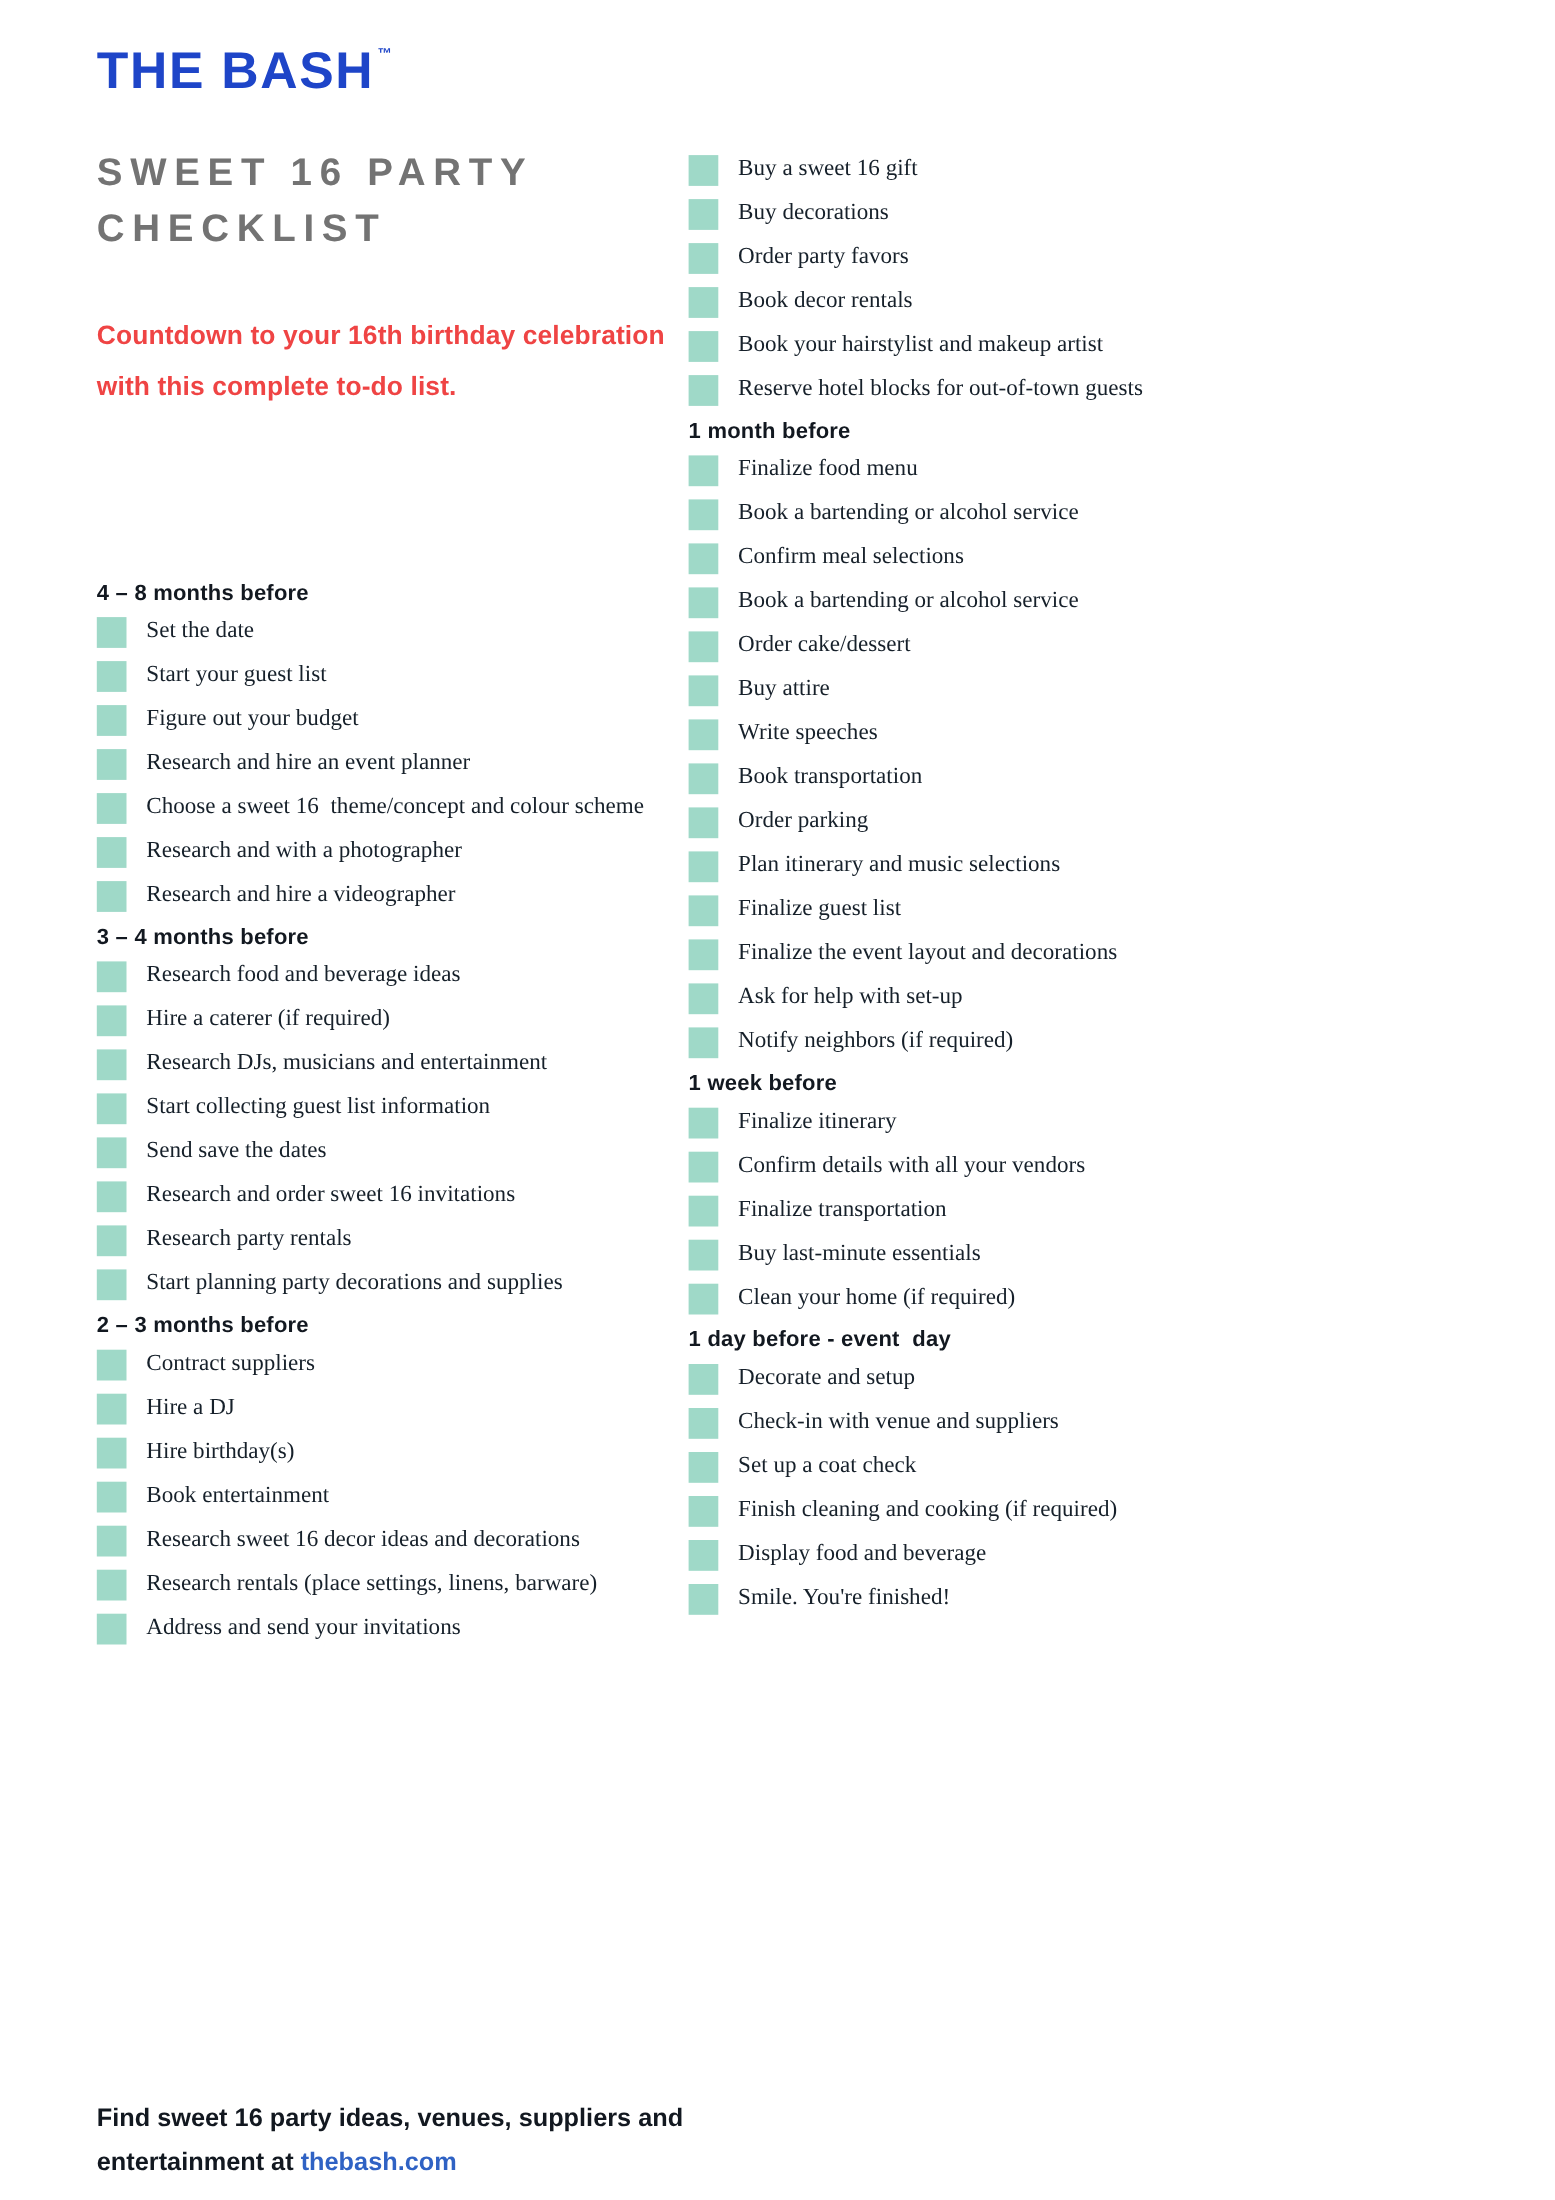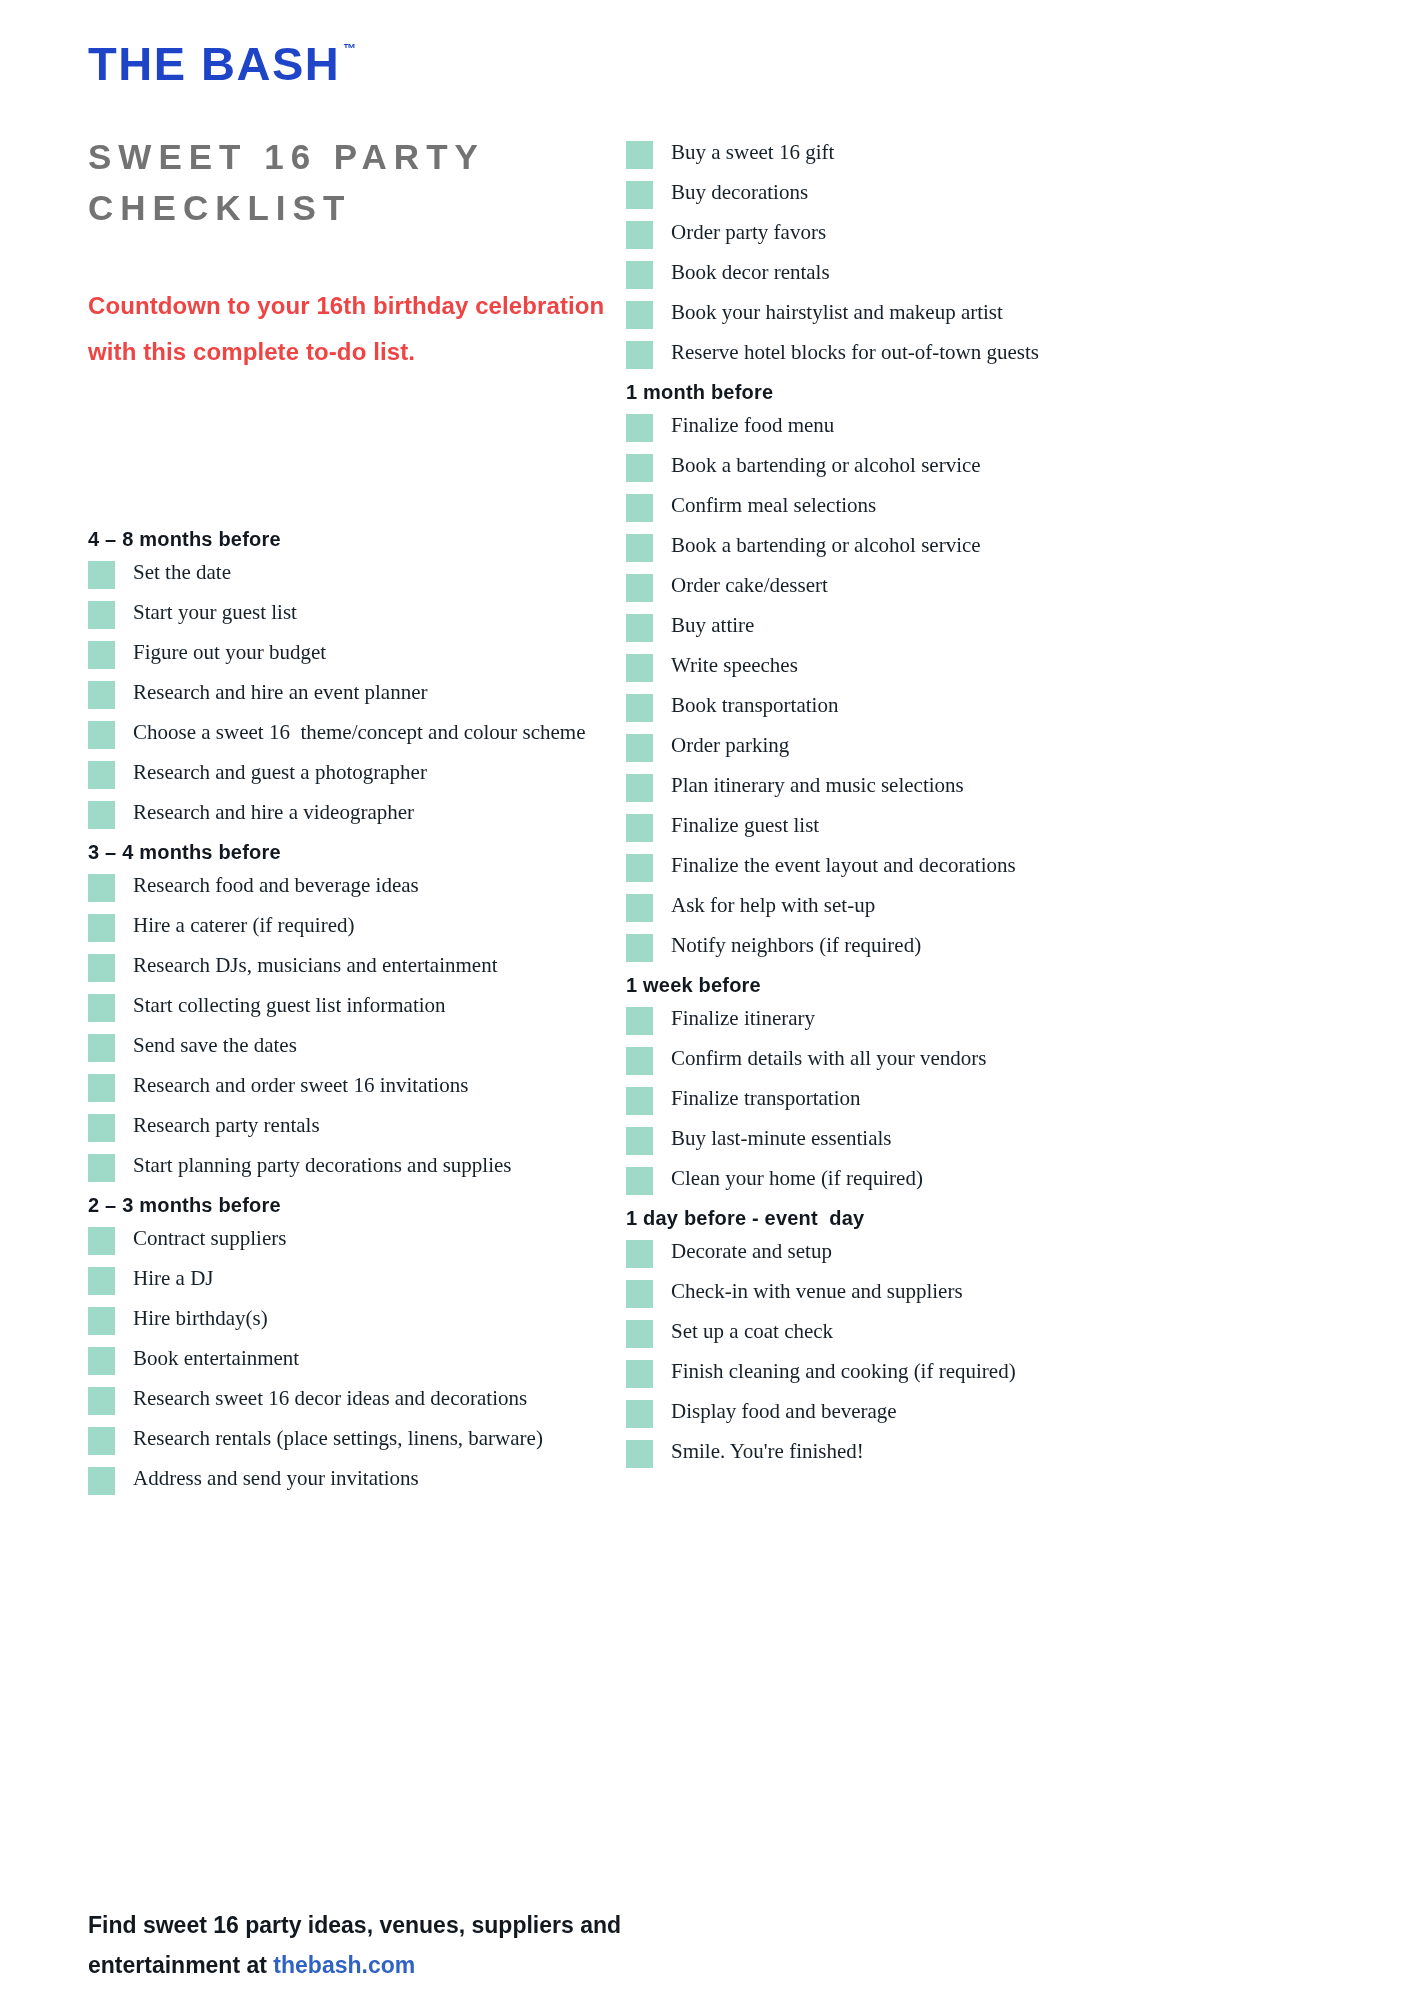--- a/index.html
+++ b/index.html
@@ -163,21 +163,21 @@
         <div class="check-item">
           <span class="checkbox" style="background: rgb(159, 217, 200);"></span>
           <span class="item-label">Research and hire an event planner</span>
         </div>
         <div class="check-item">
           <span class="checkbox" style="background: rgb(159, 217, 200);"></span>
           <span class="item-label">Choose a sweet 16  theme/concept and colour scheme</span>
         </div>
         <div class="check-item">
           <span class="checkbox" style="background: rgb(159, 217, 200);"></span>
-          <span class="item-label">Research and guest a photographer</span>
+          <span class="item-label">Research and with a photographer</span>
         </div>
         <div class="check-item">
           <span class="checkbox" style="background: rgb(159, 217, 200);"></span>
           <span class="item-label">Research and hire a videographer</span>
         </div>
       </div>
       <div class="section-block">
         <div class="section-head">3 – 4 months before</div>
         <div class="check-item">
           <span class="checkbox" style="background: rgb(159, 217, 200);"></span>

